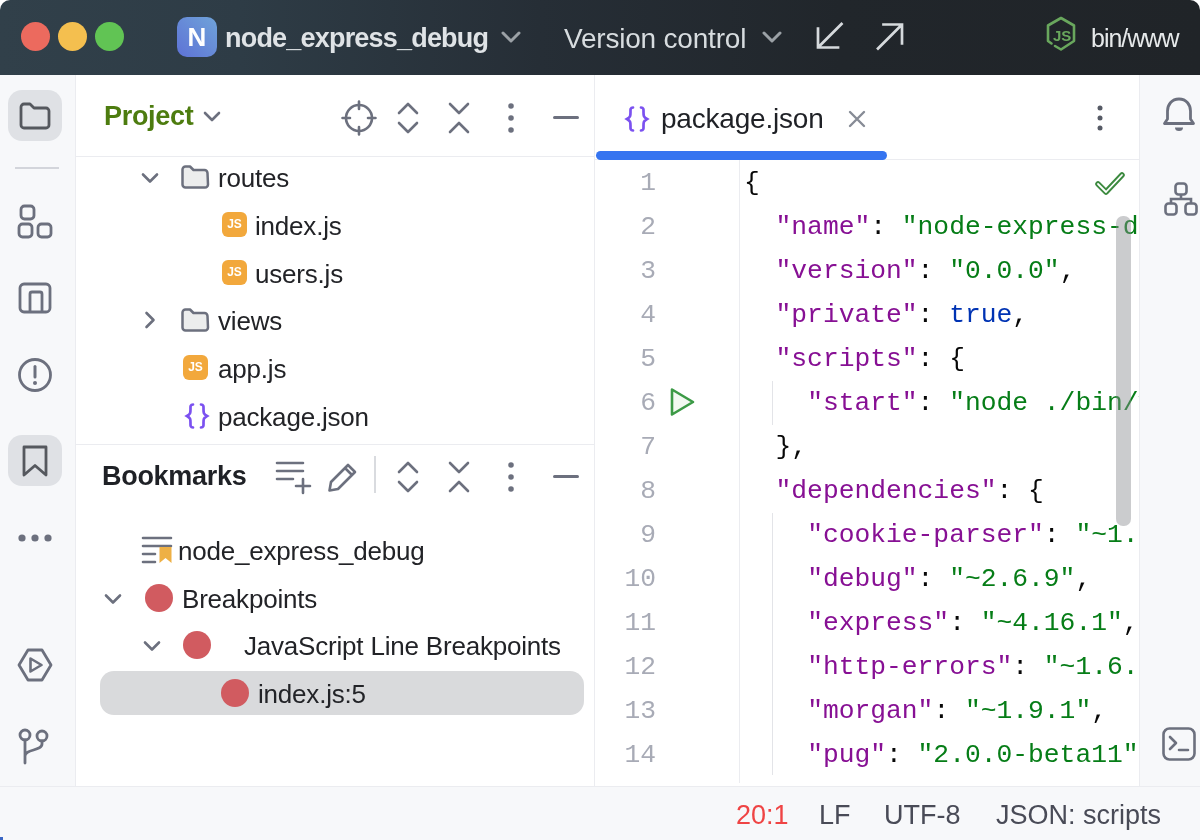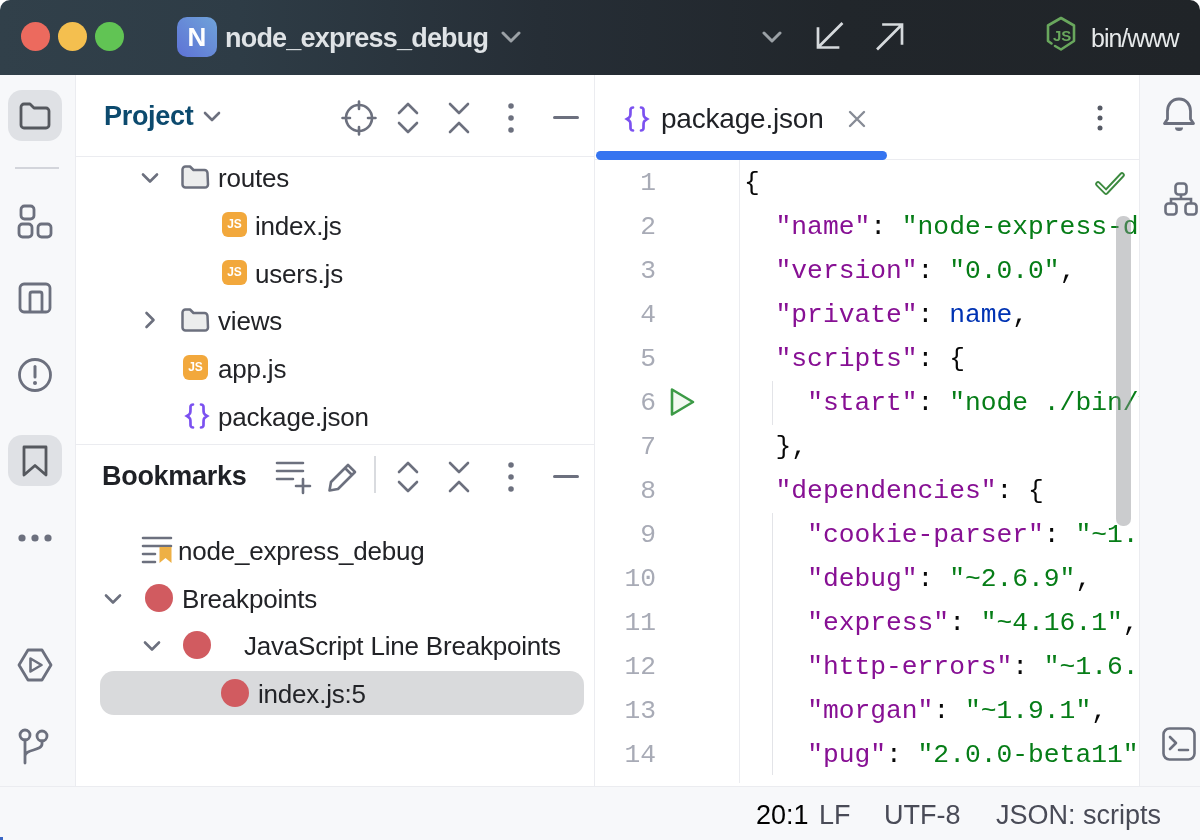--- a/index.html
+++ b/index.html
@@ -28,20 +28,21 @@
   <div class="abs tl" style="left:21px;background:#ec6a5e;"></div>
   <div class="abs tl" style="left:58px;background:#f4bf4f;"></div>
   <div class="abs tl" style="left:95px;background:#61c454;"></div>
   <div class="abs" style="left:177px;top:17px;width:40px;height:40px;border-radius:10px;
        background:linear-gradient(225deg,#6fa3d9 0%,#5e72d6 100%);color:#fff;font-weight:700;
        font-size:26px;text-align:center;line-height:40px;">N</div>
   <div class="abs ttext" style="left:225px;top:23px;">node_express_debug</div>
   <svg class="abs" style="left:500px;top:30px;" width="22" height="14" viewBox="0 0 22 14">
     <path d="M3 3 L11 11 L19 3" fill="none" stroke="#9ba1a6" stroke-width="3" stroke-linecap="round" stroke-linejoin="round"></path>
   </svg>
+  <div class="abs" style="left:564px;top:23px;color:#d7dcdf;font-weight:400;font-size:28px;letter-spacing:-0.2px;">Version control</div>
   <svg class="abs" style="left:761px;top:31px;" width="22" height="13" viewBox="0 0 22 13">
     <path d="M3 2 L11 10 L19 2" fill="none" stroke="#9ba1a6" stroke-width="3" stroke-linecap="round" stroke-linejoin="round"></path>
   </svg>
   <svg class="abs" style="left:808px;top:16px;" width="38" height="36" viewBox="0 0 38 36">
     <path d="M33.5 8 L11 30.5 M10 12.5 L10 31.5 L30 31.5" fill="none" stroke="#d6dadd" stroke-width="2.7" stroke-linecap="square"></path>
   </svg>
   <svg class="abs" style="left:872px;top:16px;" width="38" height="36" viewBox="0 0 38 36">
     <path d="M6 32.5 L28.5 10 M11.5 8.5 L30 8.5 L30 27.5" fill="none" stroke="#d6dadd" stroke-width="2.7" stroke-linecap="square"></path>
   </svg>
   <svg class="abs" style="left:1045px;top:16px;" width="32" height="36" viewBox="0 0 32 36">
@@ -93,21 +94,21 @@
   </svg>
 
   <svg class="abs" style="left:17px;top:652px;" width="36" height="40" viewBox="0 0 36 40">
     <circle cx="8" cy="8" r="5" fill="none" stroke="#6c707e" stroke-width="2.8"></circle>
     <circle cx="25" cy="9" r="5" fill="none" stroke="#6c707e" stroke-width="2.8"></circle>
     <path d="M8 13 L8 36 M25 14 L25 17 C25 24 8 22 8 29" fill="none" stroke="#6c707e" stroke-width="2.8" stroke-linecap="round"></path>
   </svg>
 </div>
 
 <div id="panel" class="abs">
-  <div class="abs" style="left:28px;top:26px;font-size:27px;font-weight:700;color:#0c4a6e;letter-spacing:-0.3px;">Project</div>
+  <div class="abs" style="left:28px;top:26px;font-size:27px;font-weight:700;color:#4d7c0f;letter-spacing:-0.3px;">Project</div>
   <svg class="abs" style="left:127px;top:36px;" width="18" height="11" viewBox="0 0 18 11">
     <path d="M2 2 L9 9 L16 2" fill="none" stroke="#6c707e" stroke-width="2.6" stroke-linecap="round" stroke-linejoin="round"></path>
   </svg>
   <svg class="abs" style="left:265px;top:25px;" width="36" height="36" viewBox="0 0 36 36">
     <circle cx="18" cy="18" r="13" fill="none" stroke="#6c707e" stroke-width="2.6"></circle>
     <path d="M18 1.5 L18 9 M18 27 L18 34.5 M1.5 18 L9 18 M27 18 L34.5 18" stroke="#6c707e" stroke-width="2.6" stroke-linecap="round"></path>
   </svg>
   <svg class="abs" style="left:320px;top:25px;" width="24" height="36" viewBox="0 0 24 36">
     <path d="M3 13 L12 4 L21 13 M3 23 L12 32 L21 23" fill="none" stroke="#6c707e" stroke-width="2.6" stroke-linecap="round" stroke-linejoin="round"></path>
   </svg>
@@ -236,21 +237,21 @@
 12
 13
 14</div>
 
   <div class="abs" style="left:177px;top:306px;width:1px;height:44px;background:#e3e4e8;"></div>
   <div class="abs" style="left:177px;top:438px;width:1px;height:262px;background:#e3e4e8;"></div>
 
   <div class="code abs" style="left:149px;top:86px;"><span class="pl">{</span>
 <span class="pl">  </span><span class="k">"name"</span><span class="pl">: </span><span class="s">"node-express-debug"</span>
 <span class="pl">  </span><span class="k">"version"</span><span class="pl">: </span><span class="s">"0.0.0"</span><span class="pl">,</span>
-<span class="pl">  </span><span class="k">"private"</span><span class="pl">: </span><span class="bl">name</span><span class="pl">,</span>
+<span class="pl">  </span><span class="k">"private"</span><span class="pl">: </span><span class="bl">true</span><span class="pl">,</span>
 <span class="pl">  </span><span class="k">"scripts"</span><span class="pl">: {</span>
 <span class="pl">    </span><span class="k">"start"</span><span class="pl">: </span><span class="s">"node ./bin/www"</span>
 <span class="pl">  },</span>
 <span class="pl">  </span><span class="k">"dependencies"</span><span class="pl">: {</span>
 <span class="pl">    </span><span class="k">"cookie-parser"</span><span class="pl">: </span><span class="s">"~1.4.4"</span>
 <span class="pl">    </span><span class="k">"debug"</span><span class="pl">: </span><span class="s">"~2.6.9"</span><span class="pl">,</span>
 <span class="pl">    </span><span class="k">"express"</span><span class="pl">: </span><span class="s">"~4.16.1"</span><span class="pl">,</span>
 <span class="pl">    </span><span class="k">"http-errors"</span><span class="pl">: </span><span class="s">"~1.6.3"</span>
 <span class="pl">    </span><span class="k">"morgan"</span><span class="pl">: </span><span class="s">"~1.9.1"</span><span class="pl">,</span>
 <span class="pl">    </span><span class="k">"pug"</span><span class="pl">: </span><span class="s">"2.0.0-beta11"</span><span class="pl">,</span></div>
@@ -283,18 +284,18 @@
     </g>
   </svg>
 
   <svg class="abs" style="left:21px;top:651px;" width="36" height="36" viewBox="0 0 36 36">
     <rect x="2.5" y="2.5" width="31" height="31" rx="6" fill="none" stroke="#6c707e" stroke-width="2.6"></rect>
     <path d="M9 11 L15 17 L9 23 M18 24 L27 24" fill="none" stroke="#6c707e" stroke-width="2.6" stroke-linecap="round" stroke-linejoin="round"></path>
   </svg>
 </div>
 
 <div id="statusbar" class="abs">
-  <div class="abs" style="left:756px;top:13px;font-size:27px;color:#000000;">20:1</div>
+  <div class="abs" style="left:736px;top:13px;font-size:27px;color:#ef4444;">20:1</div>
   <div class="abs" style="left:819px;top:13px;font-size:27px;color:#494b57;">LF</div>
   <div class="abs" style="left:884px;top:13px;font-size:27px;color:#494b57;">UTF-8</div>
   <div class="abs" style="left:996px;top:13px;font-size:27px;color:#494b57;">JSON: scripts</div>
 </div>
 <div class="abs" style="left:0;top:837px;width:3px;height:3px;background:#3a66c4;"></div>
 
 </body></html>

